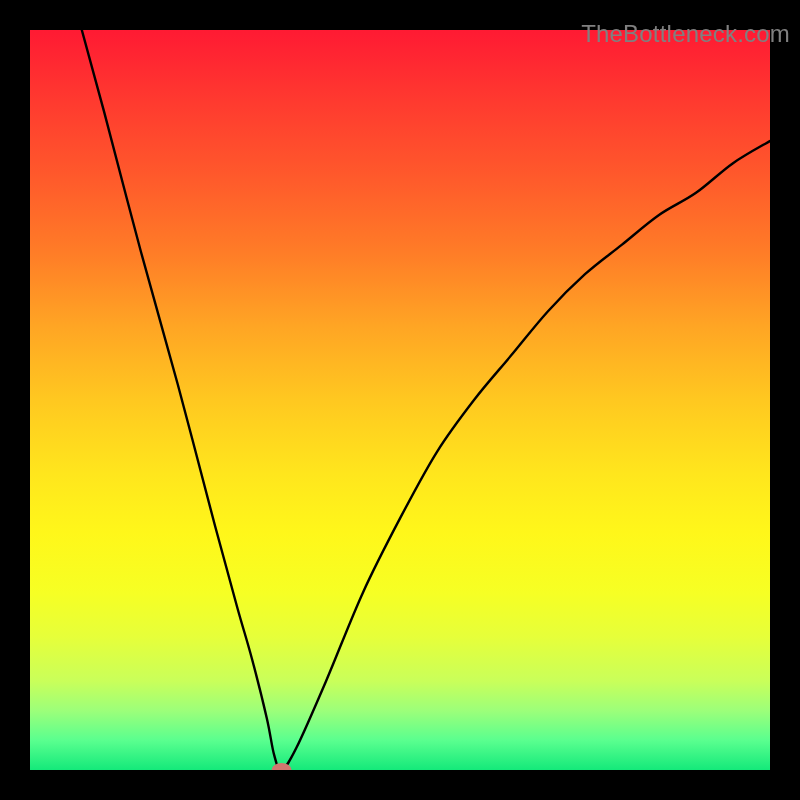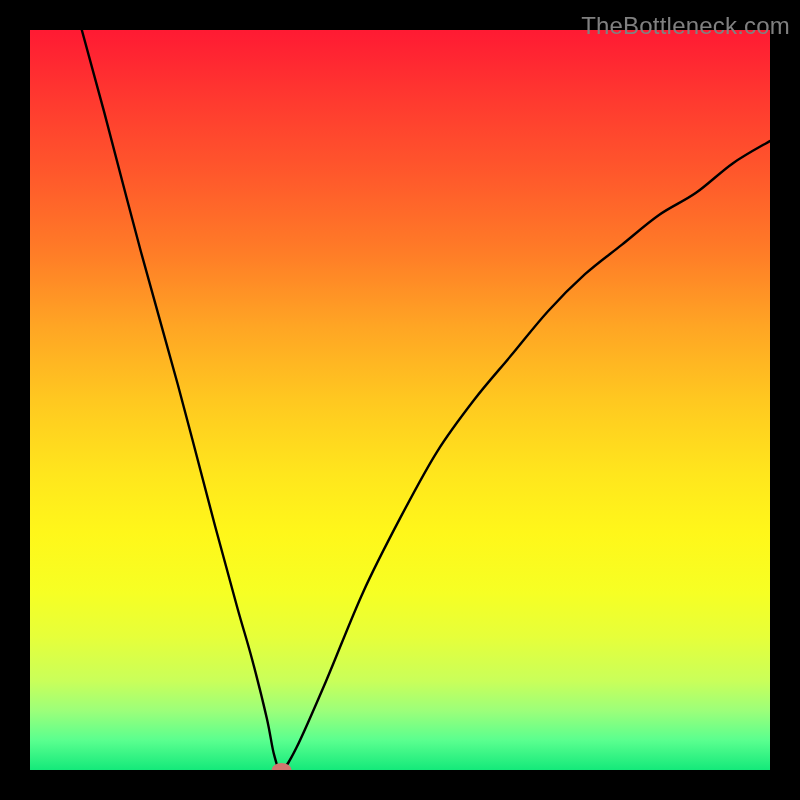--- a/index.html
+++ b/index.html
@@ -33,21 +33,21 @@
       #14e97a 100%
     );
   }
   .plot-area svg {
     position: absolute;
     left: 0; top: 0;
     width: 100%; height: 100%;
   }
   .watermark {
     position: absolute;
-    top: 12px;
+    top: 20px;
     right: 10px;
     color: #808080;
     font-family: Arial, Helvetica, sans-serif;
     font-size: 24px;
     letter-spacing: 0.2px;
     user-select: none;
   }
 </style>
 </head>
 <body>

